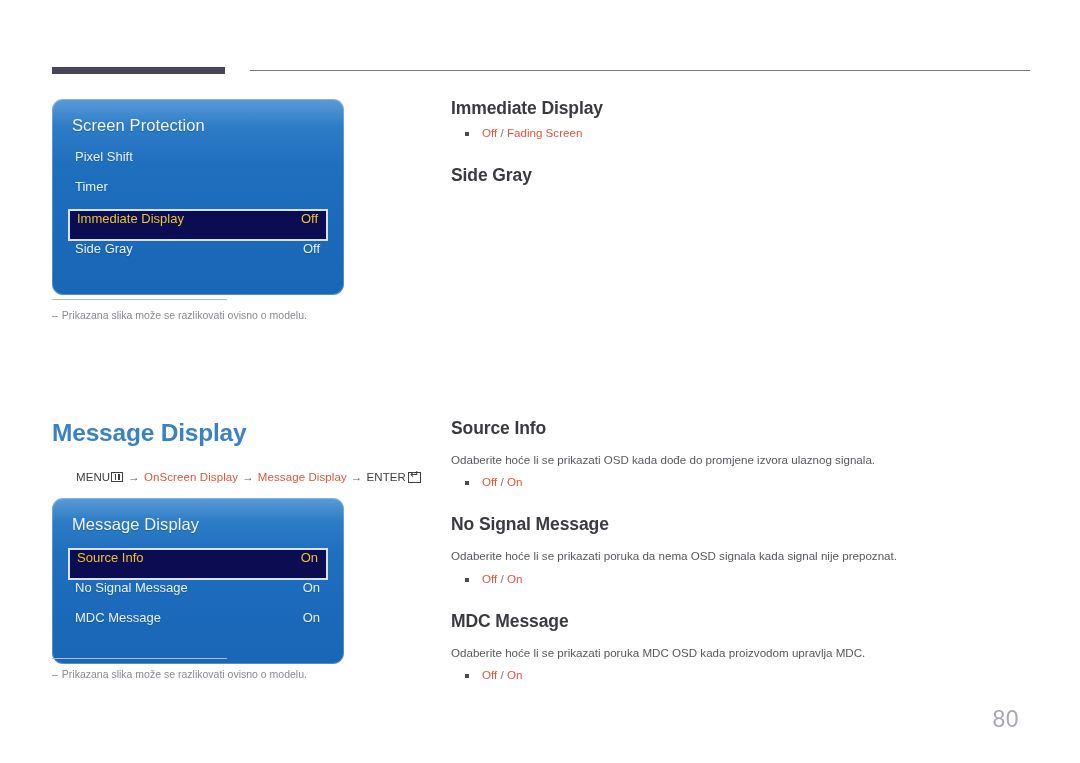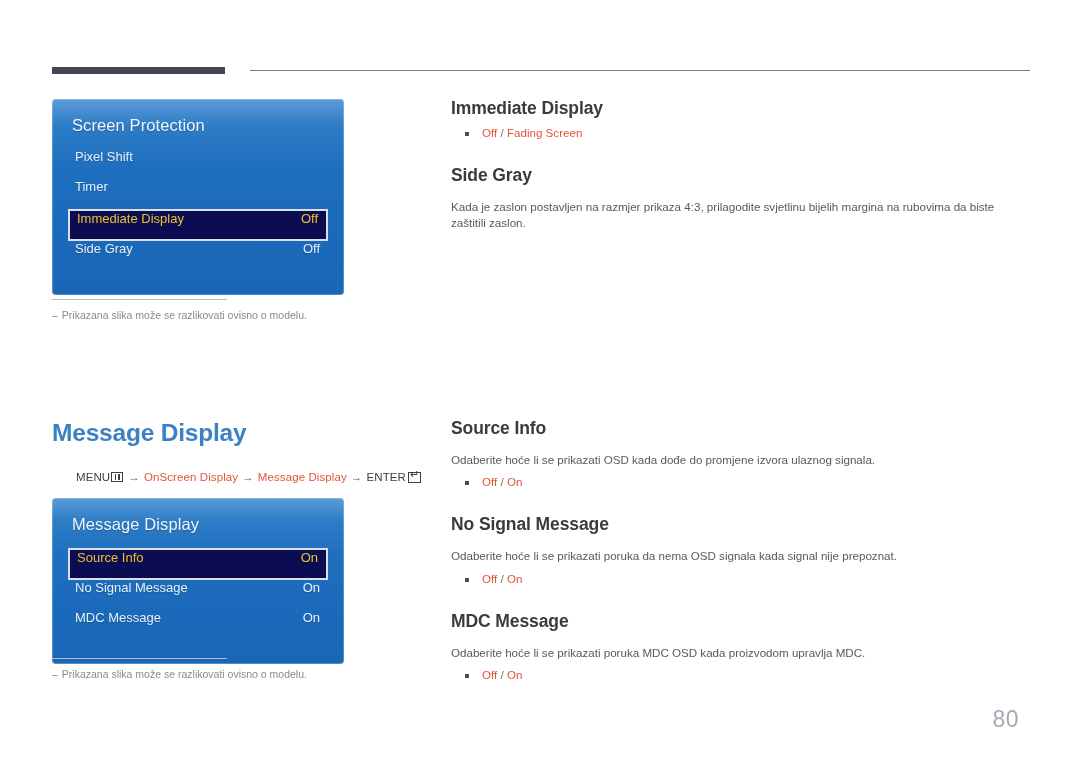--- a/index.html
+++ b/index.html
@@ -34,21 +34,21 @@
     top: 70px;
     width: 780px;
     height: 1px;
     background: #7b7b85;
   }
 
   
   .osd {
     position: absolute;
     width: 292px;
-    border-radius: 4px;
+    border-radius: 11px;
     background: linear-gradient(180deg,
         #5b9bd8 0%,
         #2d7cc6 14%,
         #1f6fbf 34%,
         #1b69ba 70%,
         #1a66b6 100%);
     box-shadow: 0 0 0 1px rgba(255,255,255,0.25) inset;
     padding: 0 0 24px 0;
     overflow: hidden;
   }
@@ -311,21 +311,20 @@
     <div>
       <h2 class="blk-h">Immediate Display</h2>
       <div class="opts">
         <span class="opts-bullet"></span>
         <span class="opts-text"><span>Off</span><span class="sep"> / </span><span>Fading Screen</span></span>
       </div>
     </div>
 
     <div class="gap-lg">
       <h2 class="blk-h">Side Gray</h2>
-      <p class="blk-p">Kada je zaslon postavljen na razmjer prikaza 4:3, prilagodite svjetlinu bijelih margina na rubovima da biste zaštitili zaslon.</p>
     </div>
   </div>
 
   <div class="col-right-2">
     <div>
       <h2 class="blk-h">Source Info</h2>
       <p class="blk-p">Odaberite hoće li se prikazati OSD kada dođe do promjene izvora ulaznog signala.</p>
       <div class="opts">
         <span class="opts-bullet"></span>
         <span class="opts-text"><span>Off</span><span class="sep"> / </span><span>On</span></span>

